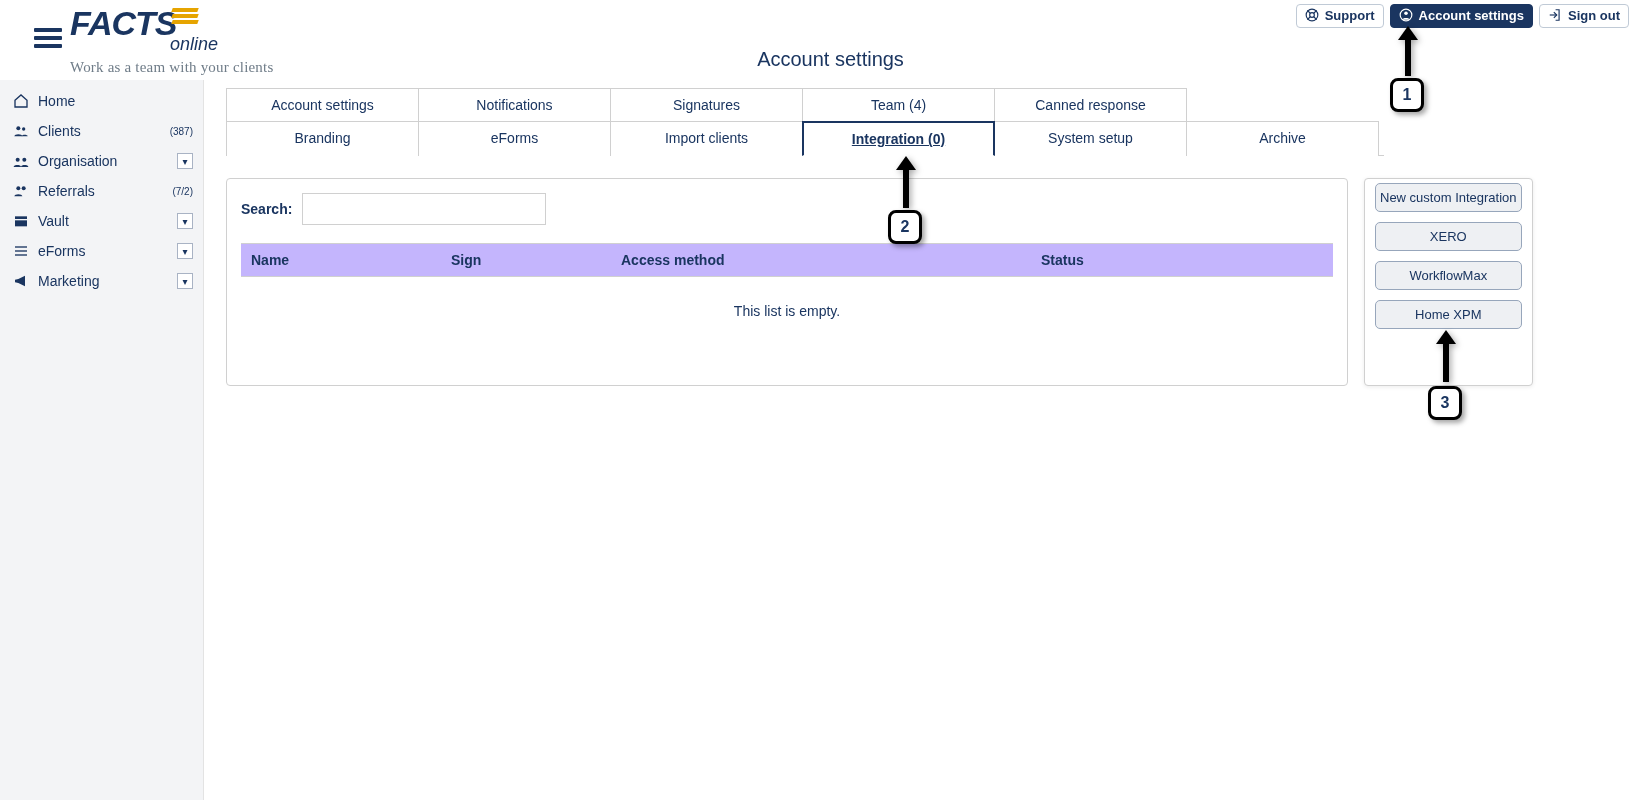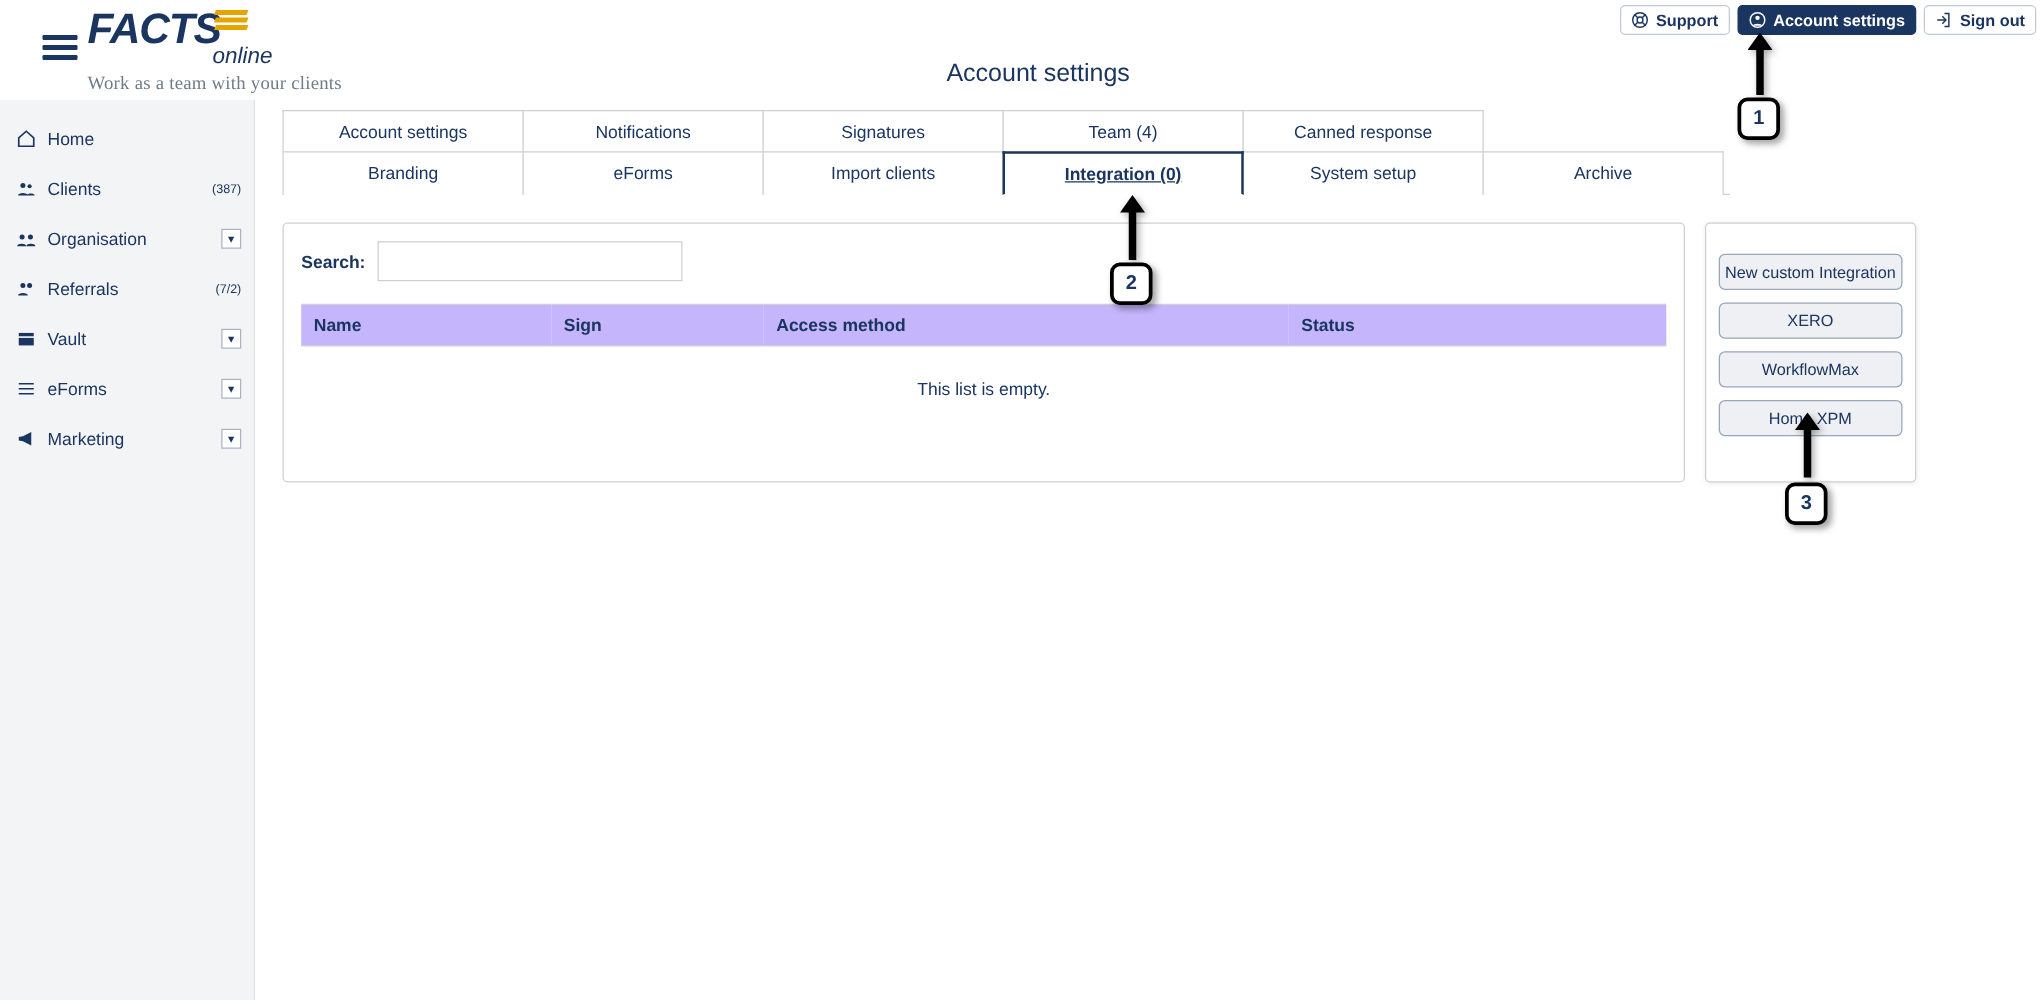--- a/index.html
+++ b/index.html
@@ -53,21 +53,21 @@
     position: absolute;
     right: 6px; top: 4px;
     display: flex;
     gap: 6px;
     align-items: center;
   }
   .top-actions .pill {
     border: 1px solid #c0cad6;
     border-radius: 4px;
     padding: 3px 8px;
-    display: flex; align-items: center; gap:6px;
+    display: flex; align-items: flex-start; gap:6px;
     font-weight: 700;
     font-size: 13px;
     color: var(--navy);
     background: #fff;
     cursor: pointer;
     height: 24px;
   }
   .top-actions .pill.active{
     background: var(--navy);
     color: #fff;
@@ -83,21 +83,20 @@
     min-height: 720px;
     padding-top: 6px;
   }
   .side-item {
     display: flex; align-items: center;
     padding: 7px 10px;
     color: var(--navy);
     cursor: pointer;
     font-size: 14px;
     position: relative;
-    margin-top: 10px;
   }
   .side-item .ico { width: 22px; display:flex; justify-content:center; }
   .side-item .lbl { margin-left: 6px; flex:1;}
   .side-item .count { font-size: 10px; color: var(--navy);}
   .side-item .caret {
     width: 16px; height:16px;
     border: 1px solid #a9b3c4;
     background:#fff;
     display:flex; align-items:center; justify-content:center;
     font-size:10px;
@@ -145,21 +144,21 @@
   }
   .panel {
     border: 1px solid var(--border);
     border-radius: 4px;
     background: #fff;
     padding: 14px 14px 40px;
   }
   .panel-main{ flex: 0 0 1122px; }
   .panel-side{
     flex: 0 0 162px;
-    padding: 24px 10px;
+    padding: 4px 10px;
     box-shadow: 0 1px 4px rgba(0,0,0,.08);
   }
   .search-row{ display:flex; align-items:center; gap:10px; margin-bottom:18px;}
   .search-row label{ font-weight:700; }
   .search-row input{
     width: 244px; height:32px;
     border:1px solid var(--border);
     padding:4px 6px;
   }
   table.grid { width:100%; border-collapse: collapse;}

